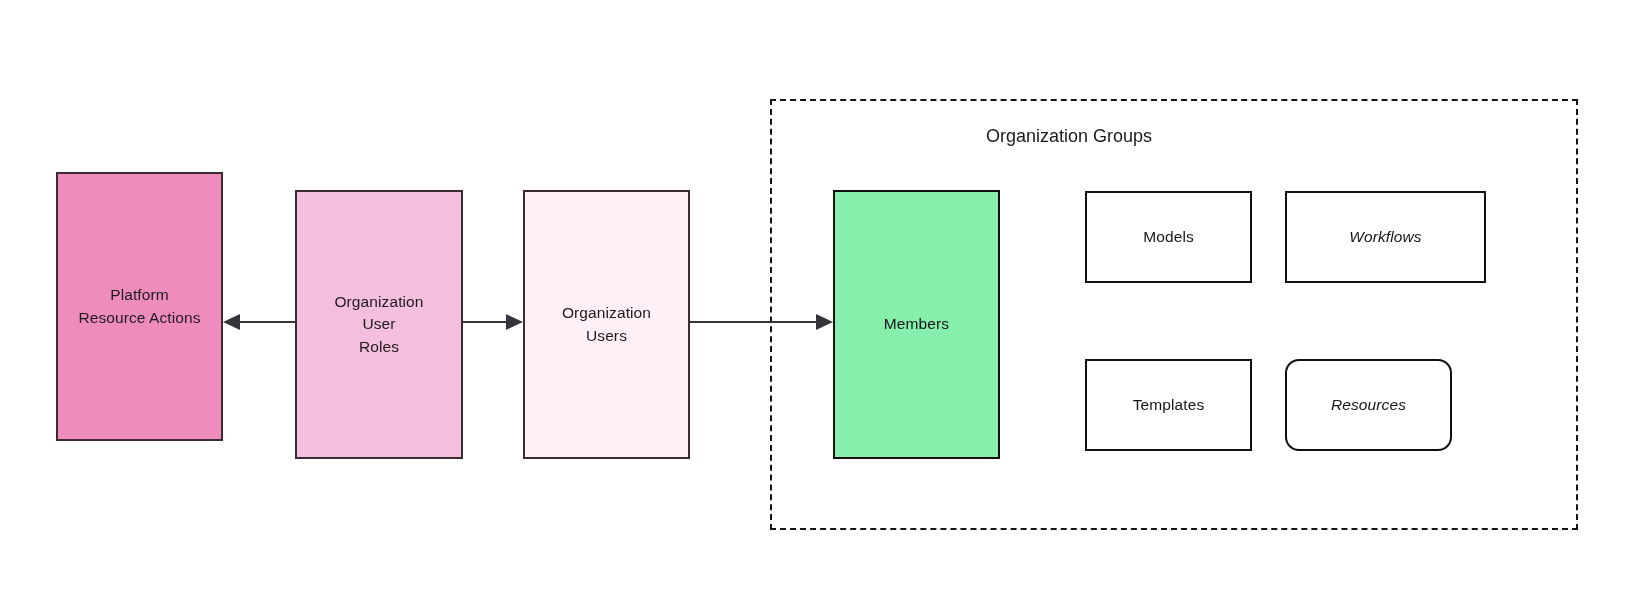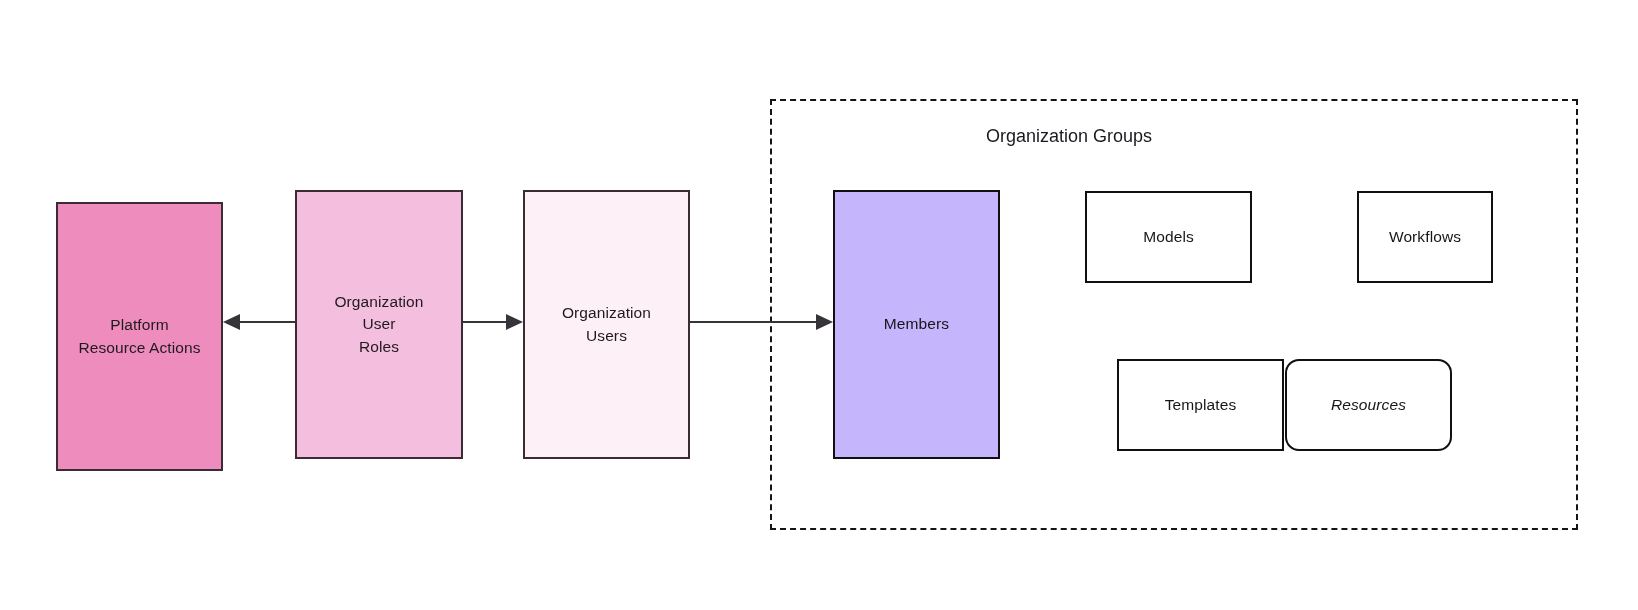--- a/index.html
+++ b/index.html
@@ -109,27 +109,27 @@
       <div class="edge" style="left: 463px; top: 312px; width: 60px; height: 20px;">
         <div class="edge-line" style="background: rgb(55, 51, 58); top: 9px; left: 0px; width: 46px;"></div>
         <div class="arrow-head arrow-right" style="top: 2px; left: 43px; border-left-color: rgb(55, 51, 58);"></div>
       </div>
       <div class="edge" style="left: 690px; top: 312px; width: 143px; height: 20px;">
         <div class="edge-line" style="background: rgb(55, 51, 58); top: 9px; left: 0px; width: 129px;"></div>
         <div class="arrow-head arrow-right" style="top: 2px; left: 126px; border-left-color: rgb(55, 51, 58);"></div>
       </div>
     </div>
   <div id="layer-nodes">
-      <div class="node node-pink" style="left: 56px; top: 202px; width: 167px; height: 269px; background: rgb(238, 141, 189); border-color: rgb(61, 43, 51);"><span>Platform
+      <div class="node node-pink" style="left: 56px; top: 172px; width: 167px; height: 269px; background: rgb(238, 141, 189); border-color: rgb(61, 43, 51);"><span>Platform
 Resource Actions</span></div>
       <div class="node node-pink" style="left: 295px; top: 190px; width: 168px; height: 269px; background: rgb(244, 190, 222); border-color: rgb(61, 43, 51);"><span>Organization
 User
 Roles</span></div>
       <div class="node node-pink" style="left: 523px; top: 190px; width: 167px; height: 269px; background: rgb(253, 240, 247); border-color: rgb(61, 43, 51);"><span>Organization
 Users</span></div>
-      <div class="node node-plain" style="left: 833px; top: 190px; width: 167px; height: 269px; background: #c4b5fd; border-color: rgb(18, 16, 15);"><span>Members</span></div>
+      <div class="node node-plain" style="left: 833px; top: 190px; width: 167px; height: 269px; background: #86efac; border-color: rgb(18, 16, 15);"><span>Members</span></div>
       <div class="node node-sub" style="left: 1085px; top: 191px; width: 167px; height: 92px; text-align: center;"><span>Models</span></div>
-      <div class="node node-sub" style="left: 1357px; top: 191px; width: 136px; height: 92px;"><span>Workflows</span></div>
-      <div class="node node-sub" style="left: 1085px; top: 359px; width: 167px; height: 92px; margin-left: 32px;"><span>Templates</span></div>
+      <div class="node node-sub" style="left: 1285px; top: 191px; width: 201px; height: 92px; font-style: italic;"><span>Workflows</span></div>
+      <div class="node node-sub" style="left: 1085px; top: 359px; width: 167px; height: 92px;"><span>Templates</span></div>
       <div class="node node-sub" style="left: 1285px; top: 359px; width: 167px; height: 92px; border-radius: 14px;"><span class="italic-label">Resources</span></div>
     </div>
 
 </div>
 
 </body></html>

